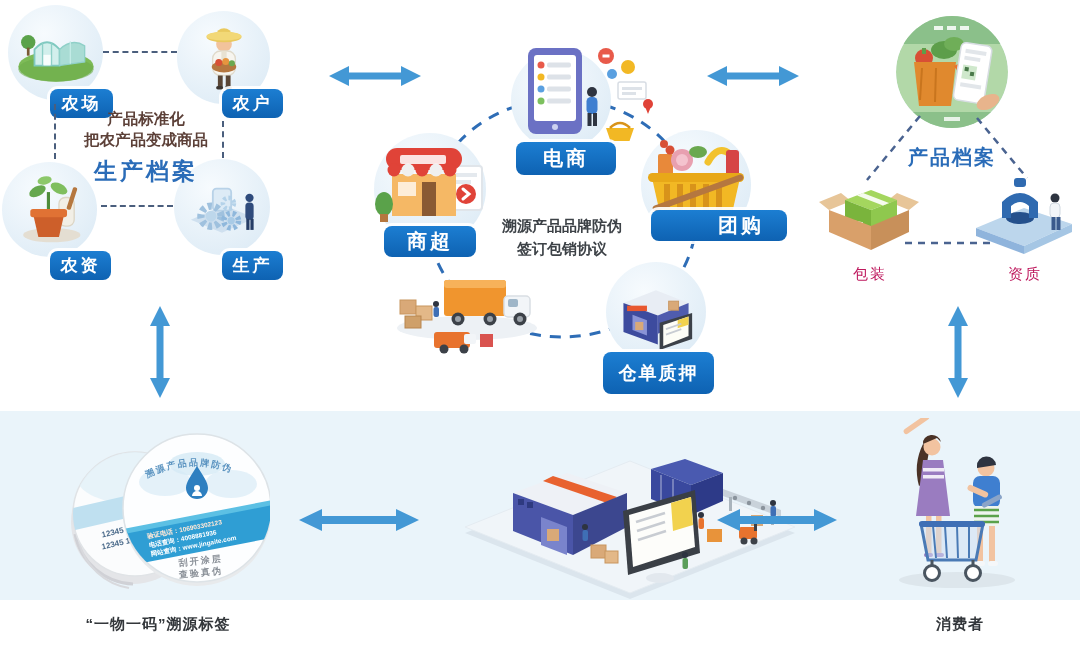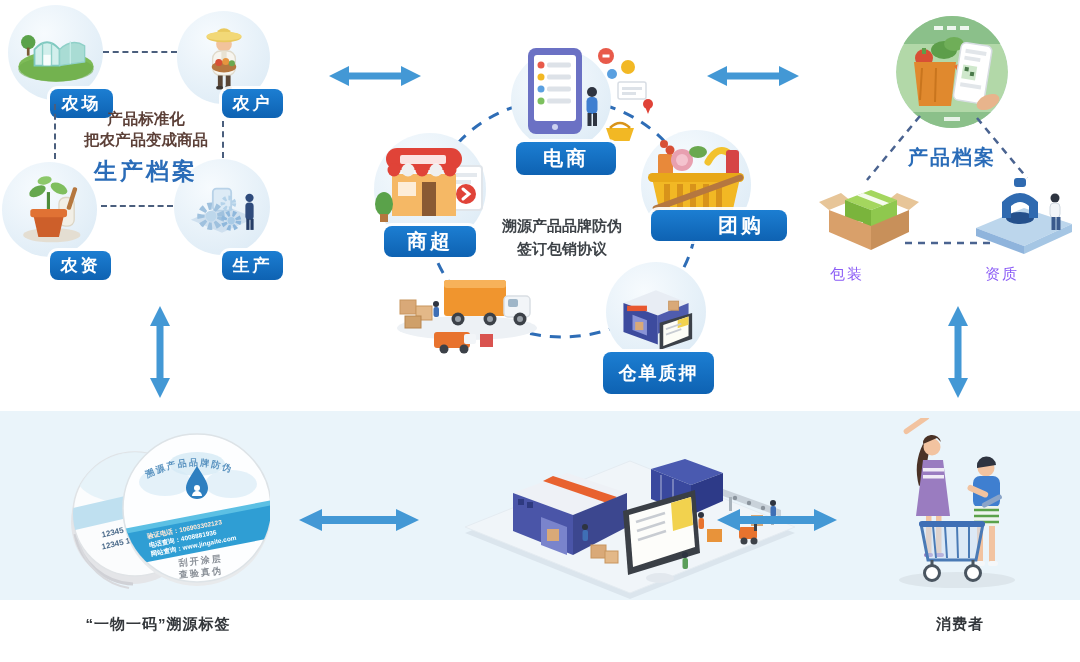--- a/index.html
+++ b/index.html
@@ -18,21 +18,21 @@
   .badge.sm{font-size:17px;margin-left:29px;}
   .badge.md{font-size:20px;}
   .badge.lg{font-size:18px;letter-spacing:2px;}
   
   .dash-h{position:absolute;border-top:2.5px dashed #4a5e7d;}
   .dash-v{position:absolute;border-left:2.5px dashed #4a5e7d;}
   
   .note{position:absolute;text-align:center;font-weight:bold;color:#5c4038;font-size:15.5px;}
   .blue-title{position:absolute;text-align:center;font-weight:bold;color:#2a6cb8;}
   .center-note{position:absolute;text-align:center;font-weight:bold;color:#3d4247;font-size:15px;}
-  .mini-cap{position:absolute;color:#8b5cf6;font-size:15px;letter-spacing:2px;}
+  .mini-cap{position:absolute;text-align:center;color:#be185d;font-size:15px;letter-spacing:2px;}
   .caption{position:absolute;text-align:center;color:#33373b;font-size:15px;font-weight:600;letter-spacing:1px;}
   
   .band{position:absolute;left:0;top:411px;width:1080px;height:189px;background:#eaf4fa;}
   svg{display:block;}
 </style>
 </head>
 <body>
 
 <div class="stage">
 

